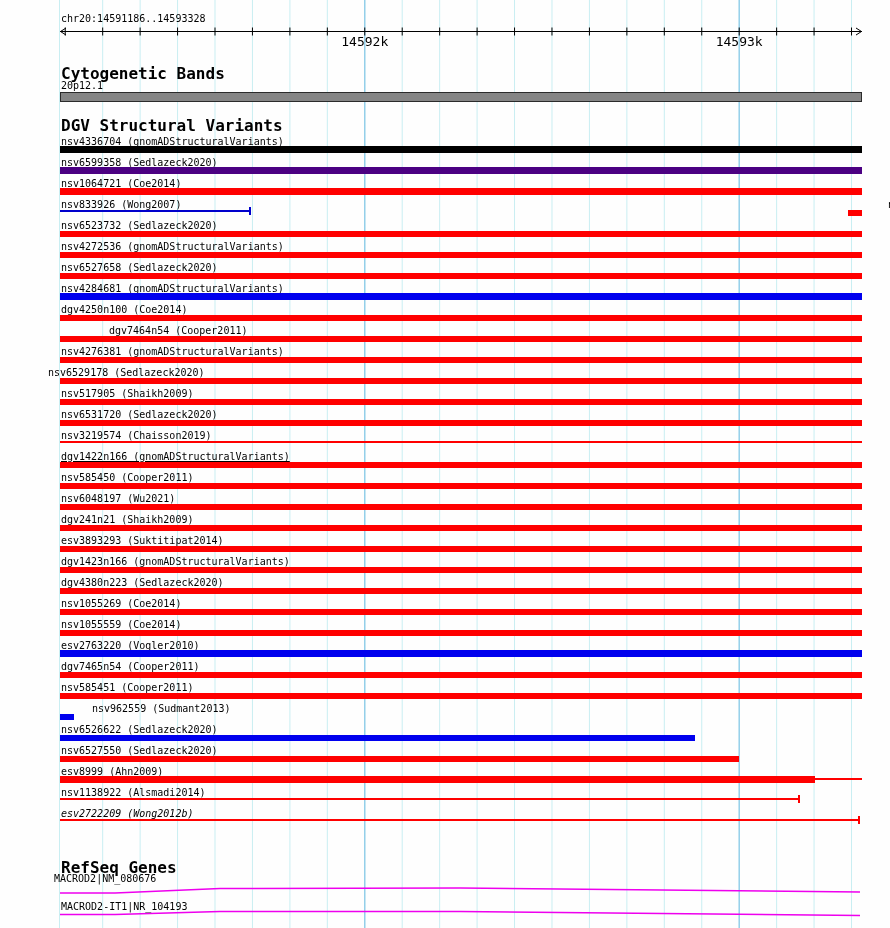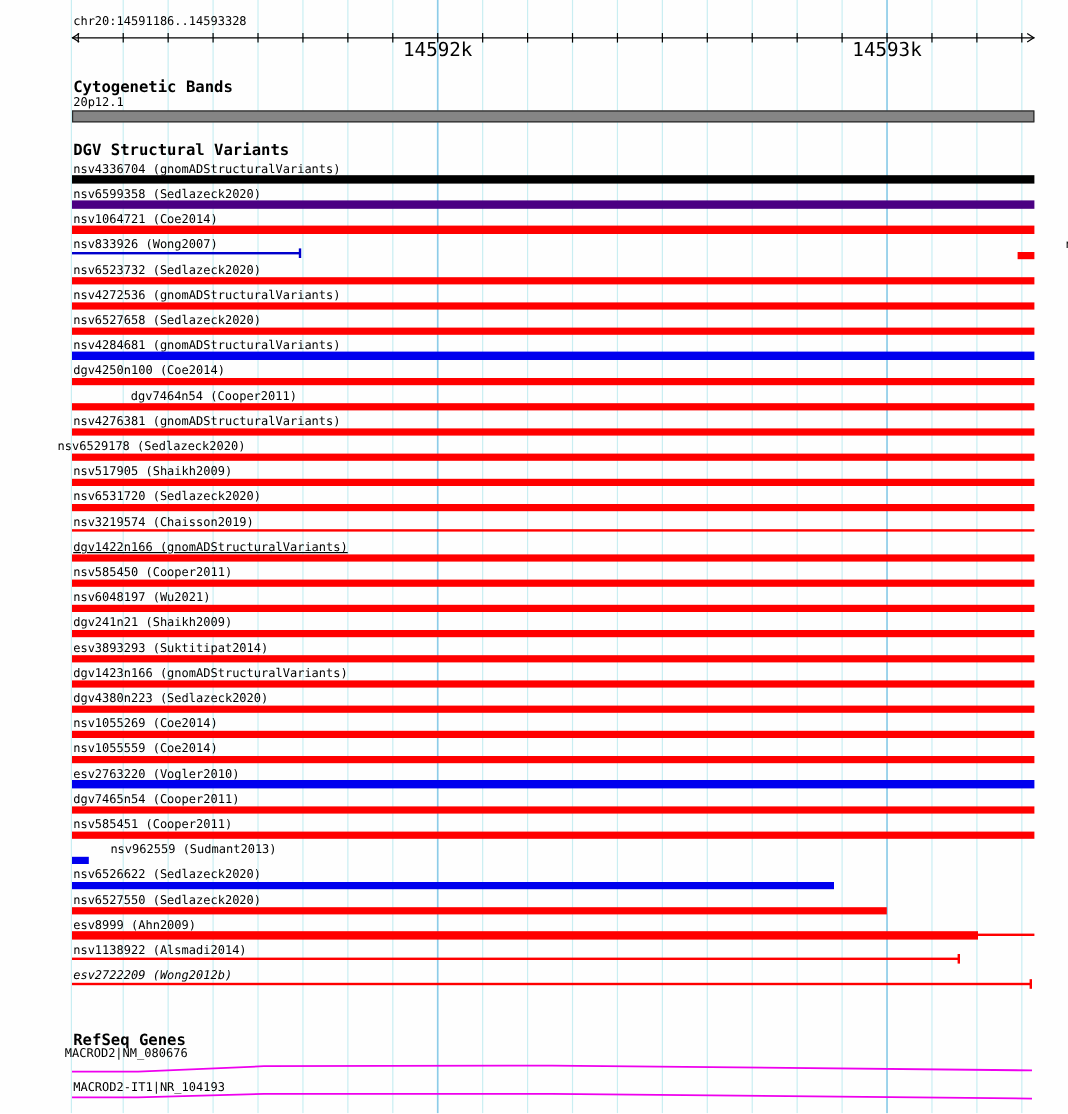--- a/index.html
+++ b/index.html
@@ -4,22 +4,22 @@
 <style>
   html,body{margin:0;padding:0;background:#fff;}
   #panel{
     position:relative;width:890px;height:928px;background:#FEFEFE;
     font-family:"DejaVu Sans Mono","Liberation Mono",monospace;
     overflow:hidden;color:#000;
   }
   #bg-svg{position:absolute;left:0;top:0;z-index:0;}
   .content{position:absolute;left:0;top:0;width:890px;height:928px;z-index:1;}
   .lbl{position:absolute;font-size:10px;line-height:11px;white-space:nowrap;}
-  .hdr{position:absolute;font-size:13px;line-height:13px;font-weight:bold;white-space:nowrap;}
-  .tick-label{position:absolute;font-size:16px;line-height:11px;transform:translateX(-50%);white-space:nowrap;}
+  .hdr{position:absolute;font-size:16px;line-height:13px;font-weight:bold;white-space:nowrap;}
+  .tick-label{position:absolute;font-size:13px;line-height:11px;transform:translateX(-50%);white-space:nowrap;}
   .vlabel{position:absolute;font-size:10px;line-height:11px;white-space:nowrap;}
   .vbar{position:absolute;}
   #ideo-band{position:absolute;left:60px;top:92px;width:800px;height:8px;
     background:#858585;border:1px solid #2B2B2B;}
 </style>
 </head>
 <body>
 
 <div id="panel">
 

